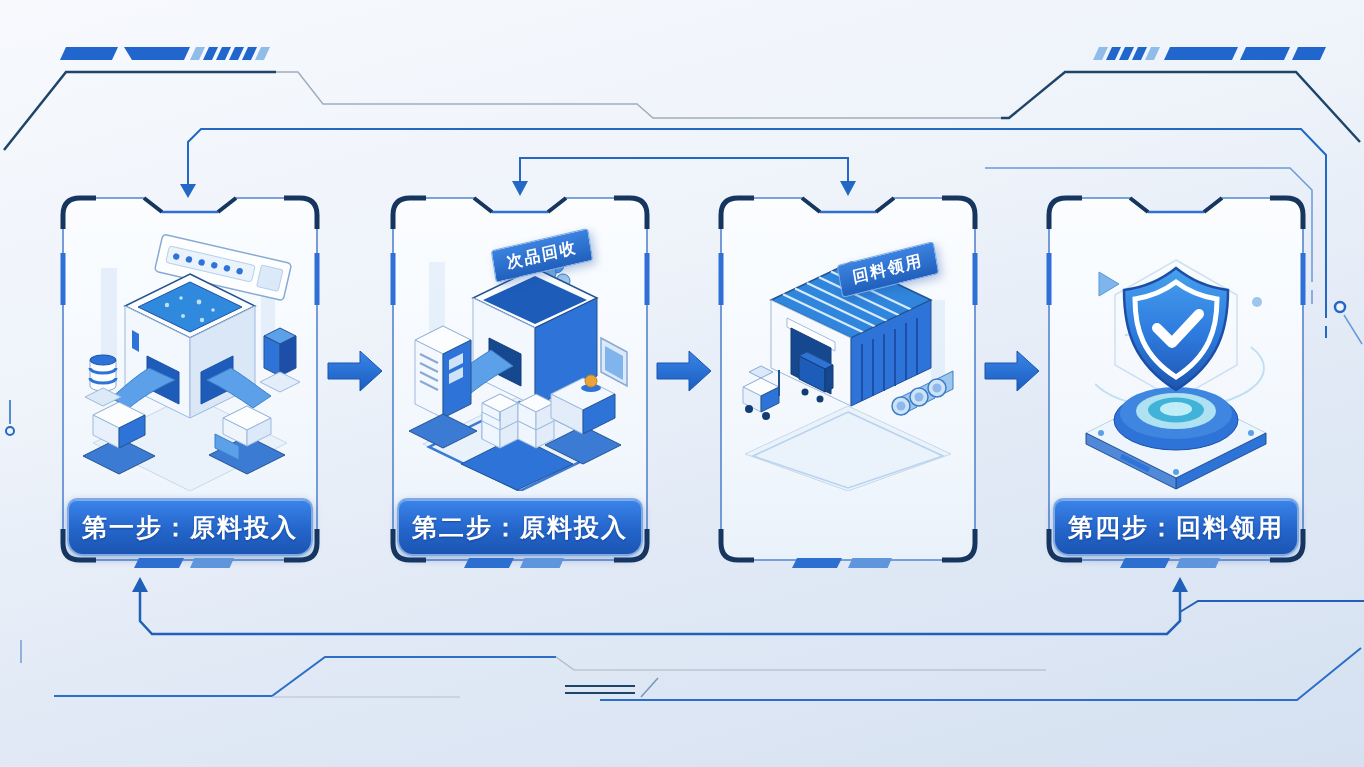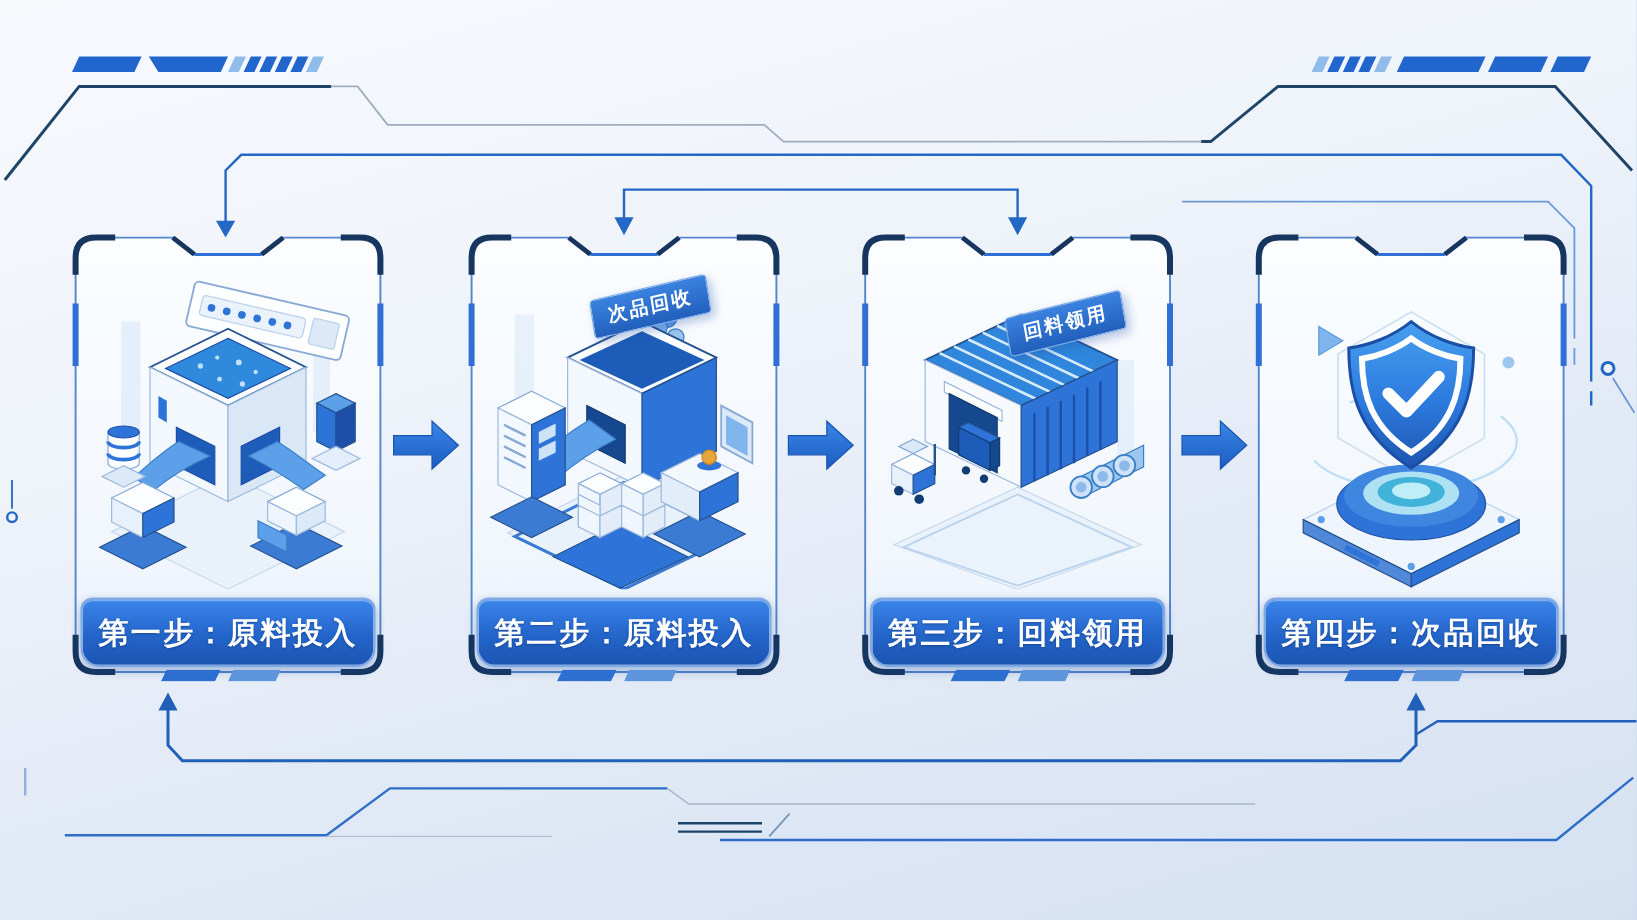--- a/index.html
+++ b/index.html
@@ -347,21 +347,20 @@
           <polygon points="28,168 46,177 28,186 10,177" fill="#fbfdff" stroke="#88a9d4"></polygon>
           <polygon points="10,177 28,186 28,202 10,193" fill="#e8f1fb" stroke="#9db9dd"></polygon>
           <polygon points="28,186 46,177 46,193 28,202" fill="#2e74d8" stroke="#24528f"></polygon>
           <line x1="46" y1="160" x2="46" y2="186" stroke="#24528f" stroke-width="2"></line>
           <circle cx="16" cy="199" r="4" fill="#123c74"></circle>
             <circle cx="33" cy="206" r="4" fill="#123c74"></circle>
         </g>
       </svg>
     </div>
     <div class="tag tag3">回料领用</div>
-    <div class="banner">第三步：回料领用</div>
     <div class="tab tab-a"></div>
     <div class="tab tab-b"></div>
   </div>
 
   <div class="card" style="left:1044px">
     <svg class="frame" viewBox="0 0 264 372">
       <path d="M 22,5 H 86 L 104,19 H 160 L 178,5 H 242 Q 259,5 259,22 V 350 Q 259,367 242,367 H 22 Q 5,367 5,350 V 22 Q 5,5 22,5 Z" fill="url(#cardGrad)" stroke="#5585cf" stroke-width="1.6"></path>
       <path d="M 104,19 H 160" fill="none" stroke="#2f6fd6" stroke-width="2.5"></path>
       <path d="M 86,5 L 104,19 M 160,19 L 178,5" fill="none" stroke="#16365f" stroke-width="4"></path>
       <path d="M 5,36 V 22 Q 5,5 22,5 H 38" fill="none" stroke="#16365f" stroke-width="5"></path>
@@ -395,18 +394,18 @@
           <ellipse cx="115" cy="200" rx="28" ry="12.5" fill="#41b2d8"></ellipse>
           <ellipse cx="115" cy="199" rx="16" ry="7" fill="#bfeef8"></ellipse>
         </g>
         <g>
           <path d="M 115,58 C 131,71 151,78 167,80 C 167,119 158,153 115,180 C 72,153 63,119 63,80 C 79,78 99,71 115,58 Z" fill="url(#shieldGrad)" stroke="#1b4fa6" stroke-width="2.5"></path>
           <path d="M 115,72 C 127,81 143,87 156,89 C 156,119 148,146 115,167 C 82,146 74,119 74,89 C 87,87 103,81 115,72 Z" fill="none" stroke="#ffffff" stroke-width="5"></path>
           <path d="M 96,118 L 111,133 L 138,104" fill="none" stroke="#ffffff" stroke-width="10" stroke-linecap="round" stroke-linejoin="round"></path>
         </g>
       </svg>
     </div>
-    <div class="banner">第四步：次品回收</div>
+    <div class="banner">第四步：回料领用</div>
     <div class="tab tab-a"></div>
     <div class="tab tab-b"></div>
   </div>
 
 </div>
 
 </body></html>

